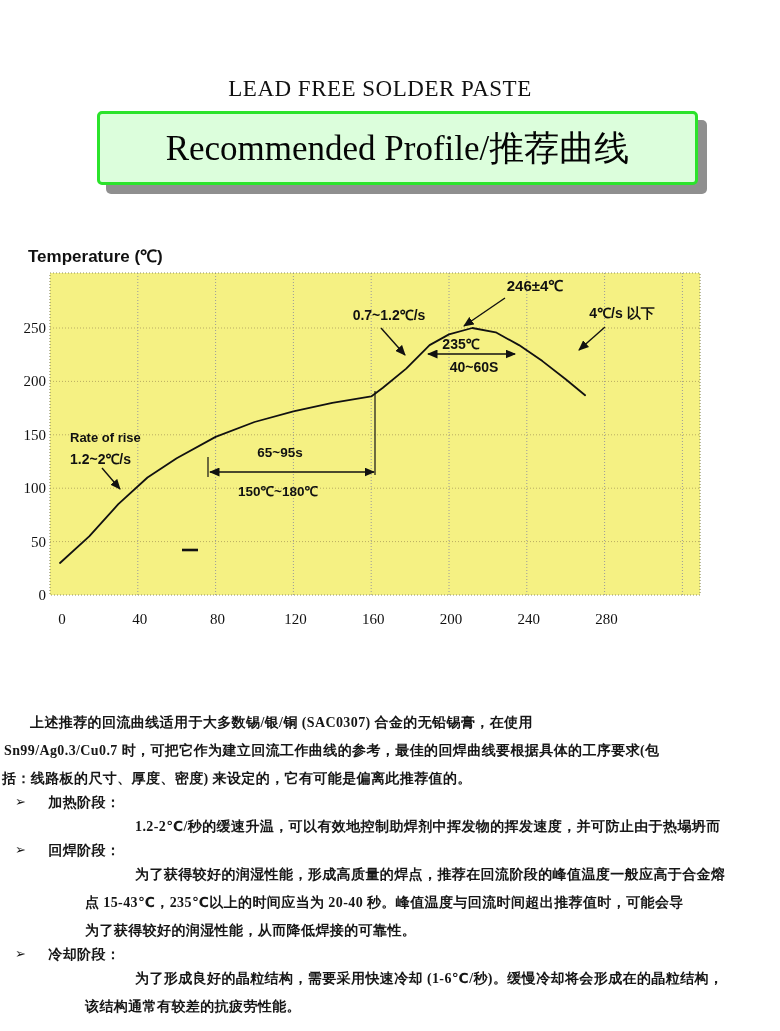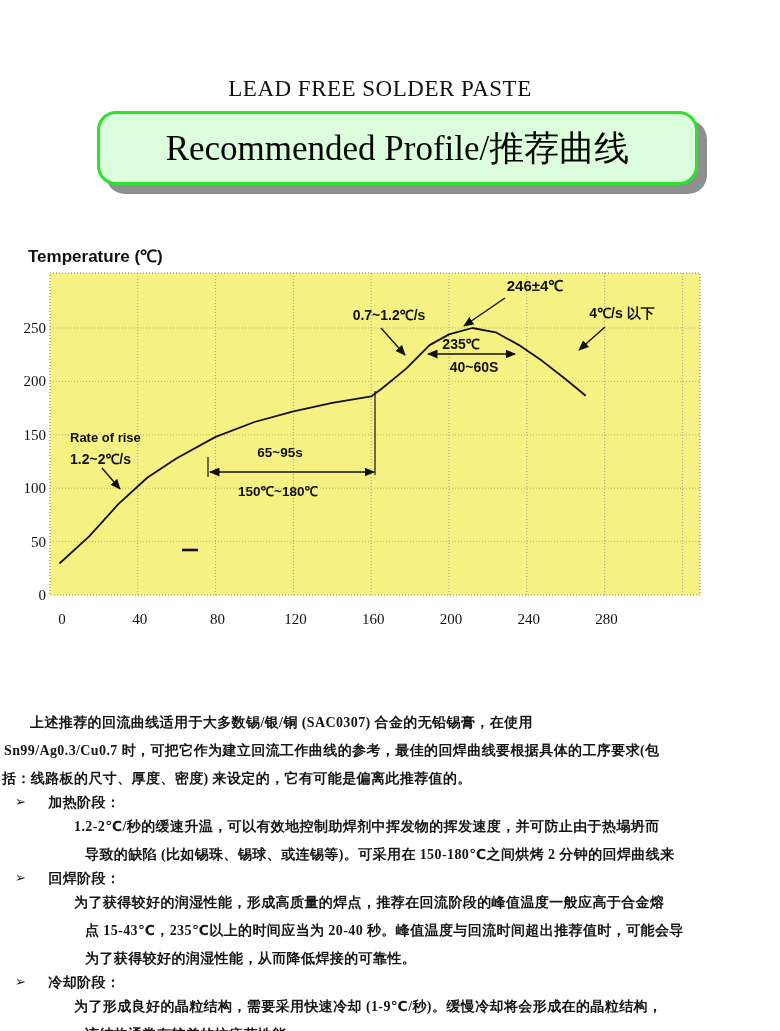--- a/index.html
+++ b/index.html
@@ -7,39 +7,39 @@
     width:780px;height:1031px;position:relative;overflow:hidden;
     background:#ffffff;font-family:"Liberation Sans",sans-serif;color:#111;
   }
   .doc-title{
     position:absolute;top:76px;left:0;width:760px;text-align:center;
     font-family:"Liberation Serif",serif;font-weight:normal;font-size:23px;
     letter-spacing:.5px;
   }
   .banner{
     position:absolute;left:97px;top:111px;width:595px;height:68px;
-    background:#dcfedc;border:3px solid #2be32b;border-radius:19px;
+    background:#dcfedc;border:3px solid #2be32b;border-radius:5px;
     box-shadow:9px 9px 0 #8f8f8f;
     display:flex;align-items:center;justify-content:center;
     font-family:"Liberation Serif",serif;font-size:35px;color:#050505;
   }
   .chart-wrap{position:absolute;left:8px;top:205px;width:757px;height:455px;}
   .notes{
     position:absolute;left:0;top:677px;width:772px;
     font-family:"Liberation Serif","DejaVu Sans",serif;
     font-size:14px;font-weight:600;letter-spacing:.4px;color:#161616;
   }
   .n-line{height:28px;line-height:28px;white-space:nowrap;}
   .ind-a{padding-left:30px;margin-top:32px;}
   .ind-b{padding-left:4px;}
   .ind-c{padding-left:2px;}
   .bullet-row{height:20px;line-height:20px;padding-left:15px;white-space:nowrap;}
   .bullet-glyph{font-size:13px;display:inline-block;transform:translateY(-1px);}
   .bullet-label{margin-left:22px;}
-  .body-first{padding-left:74px;}
+  .body-first{padding-left:113px;margin-left:22px;}
   .body-cont{padding-left:85px;}
 </style>
 </head>
 <body>
 
 <div class="doc-title">LEAD FREE SOLDER PASTE</div>
 
 <div class="banner">
   <span>Recommended Profile/推荐曲线</span>
 </div>
@@ -105,27 +105,26 @@
 
 <div class="notes">
   <div class="n-line ind-a">上述推荐的回流曲线适用于大多数锡/银/铜 (SAC0307) 合金的无铅锡膏，在使用</div>
   <div class="n-line ind-b">Sn99/Ag0.3/Cu0.7 时，可把它作为建立回流工作曲线的参考，最佳的回焊曲线要根据具体的工序要求(包</div>
   <div class="n-line ind-c">括：线路板的尺寸、厚度、密度) 来设定的，它有可能是偏离此推荐值的。</div>
 
   <div class="bullet-row">
     <span class="bullet-glyph">➢</span><span class="bullet-label">加热阶段：</span>
   </div>
   <div class="n-line body-first">1.2-2℃/秒的缓速升温，可以有效地控制助焊剂中挥发物的挥发速度，并可防止由于热塌坍而</div>
-  <div class="n-line body-cont">导致的缺陷 (比如锡珠、锡球、或连锡等)。可采用在 150-180℃之间烘烤 2 分钟的回焊曲线来</div>
 
   <div class="bullet-row">
     <span class="bullet-glyph">➢</span><span class="bullet-label">回焊阶段：</span>
   </div>
   <div class="n-line body-first">为了获得较好的润湿性能，形成高质量的焊点，推荐在回流阶段的峰值温度一般应高于合金熔</div>
   <div class="n-line body-cont">点 15-43℃，235℃以上的时间应当为 20-40 秒。峰值温度与回流时间超出推荐值时，可能会导</div>
   <div class="n-line body-cont">为了获得较好的润湿性能，从而降低焊接的可靠性。</div>
 
   <div class="bullet-row">
     <span class="bullet-glyph">➢</span><span class="bullet-label">冷却阶段：</span>
   </div>
-  <div class="n-line body-first">为了形成良好的晶粒结构，需要采用快速冷却 (1-9℃/秒)。缓慢冷却将会形成在的晶粒结构，</div>
+  <div class="n-line body-first">为了形成良好的晶粒结构，需要采用快速冷却 (1-6℃/秒)。缓慢冷却将会形成在的晶粒结构，</div>
   <div class="n-line body-cont">该结构通常有较差的抗疲劳性能。</div>
 </div>
 
 </body></html>

